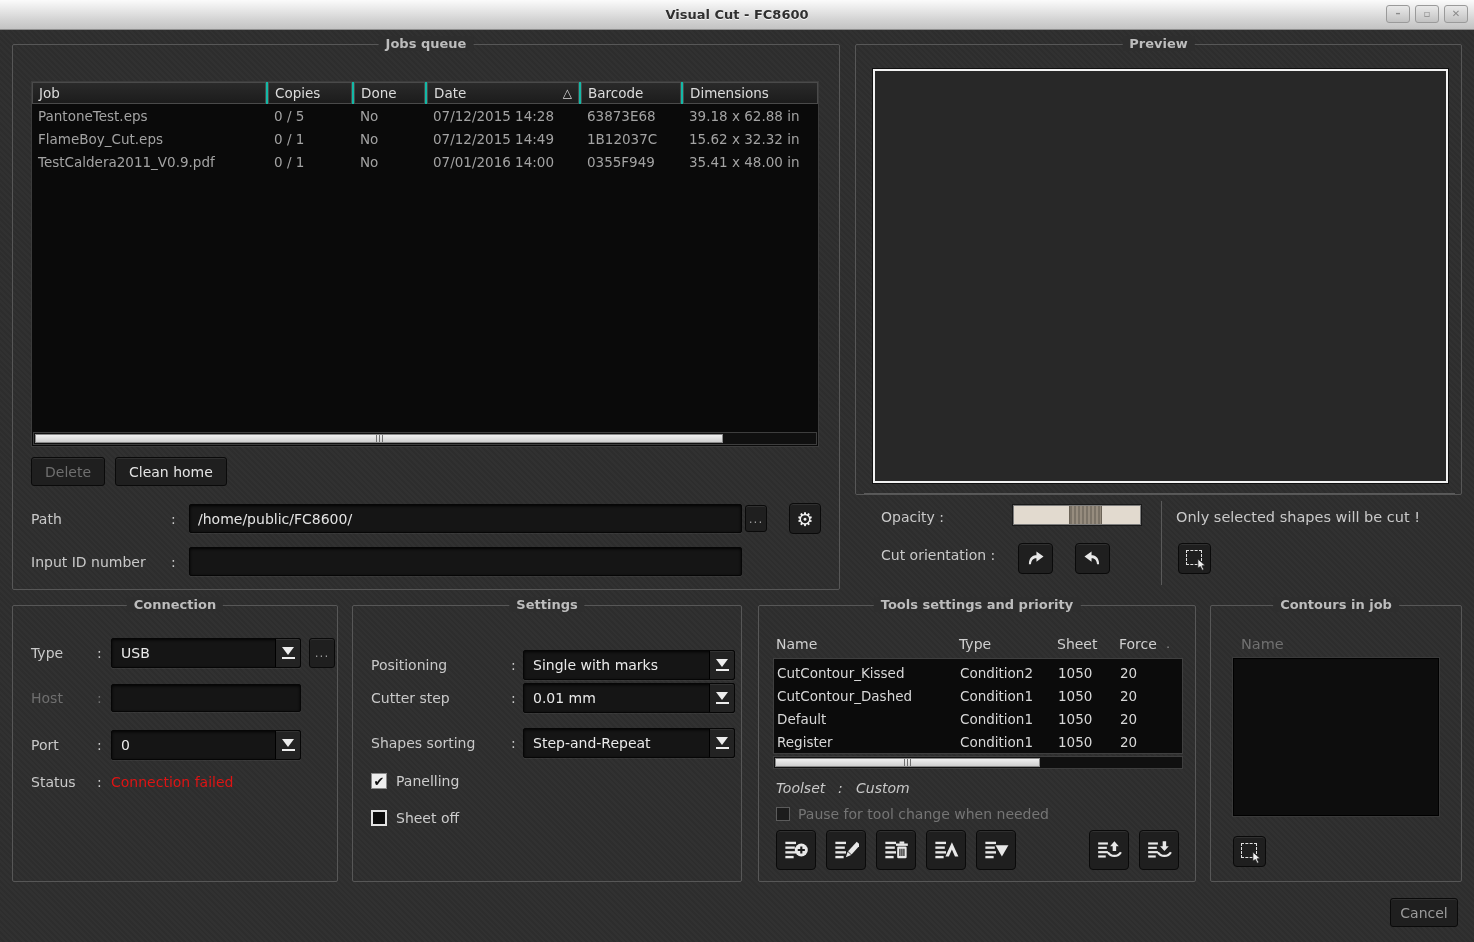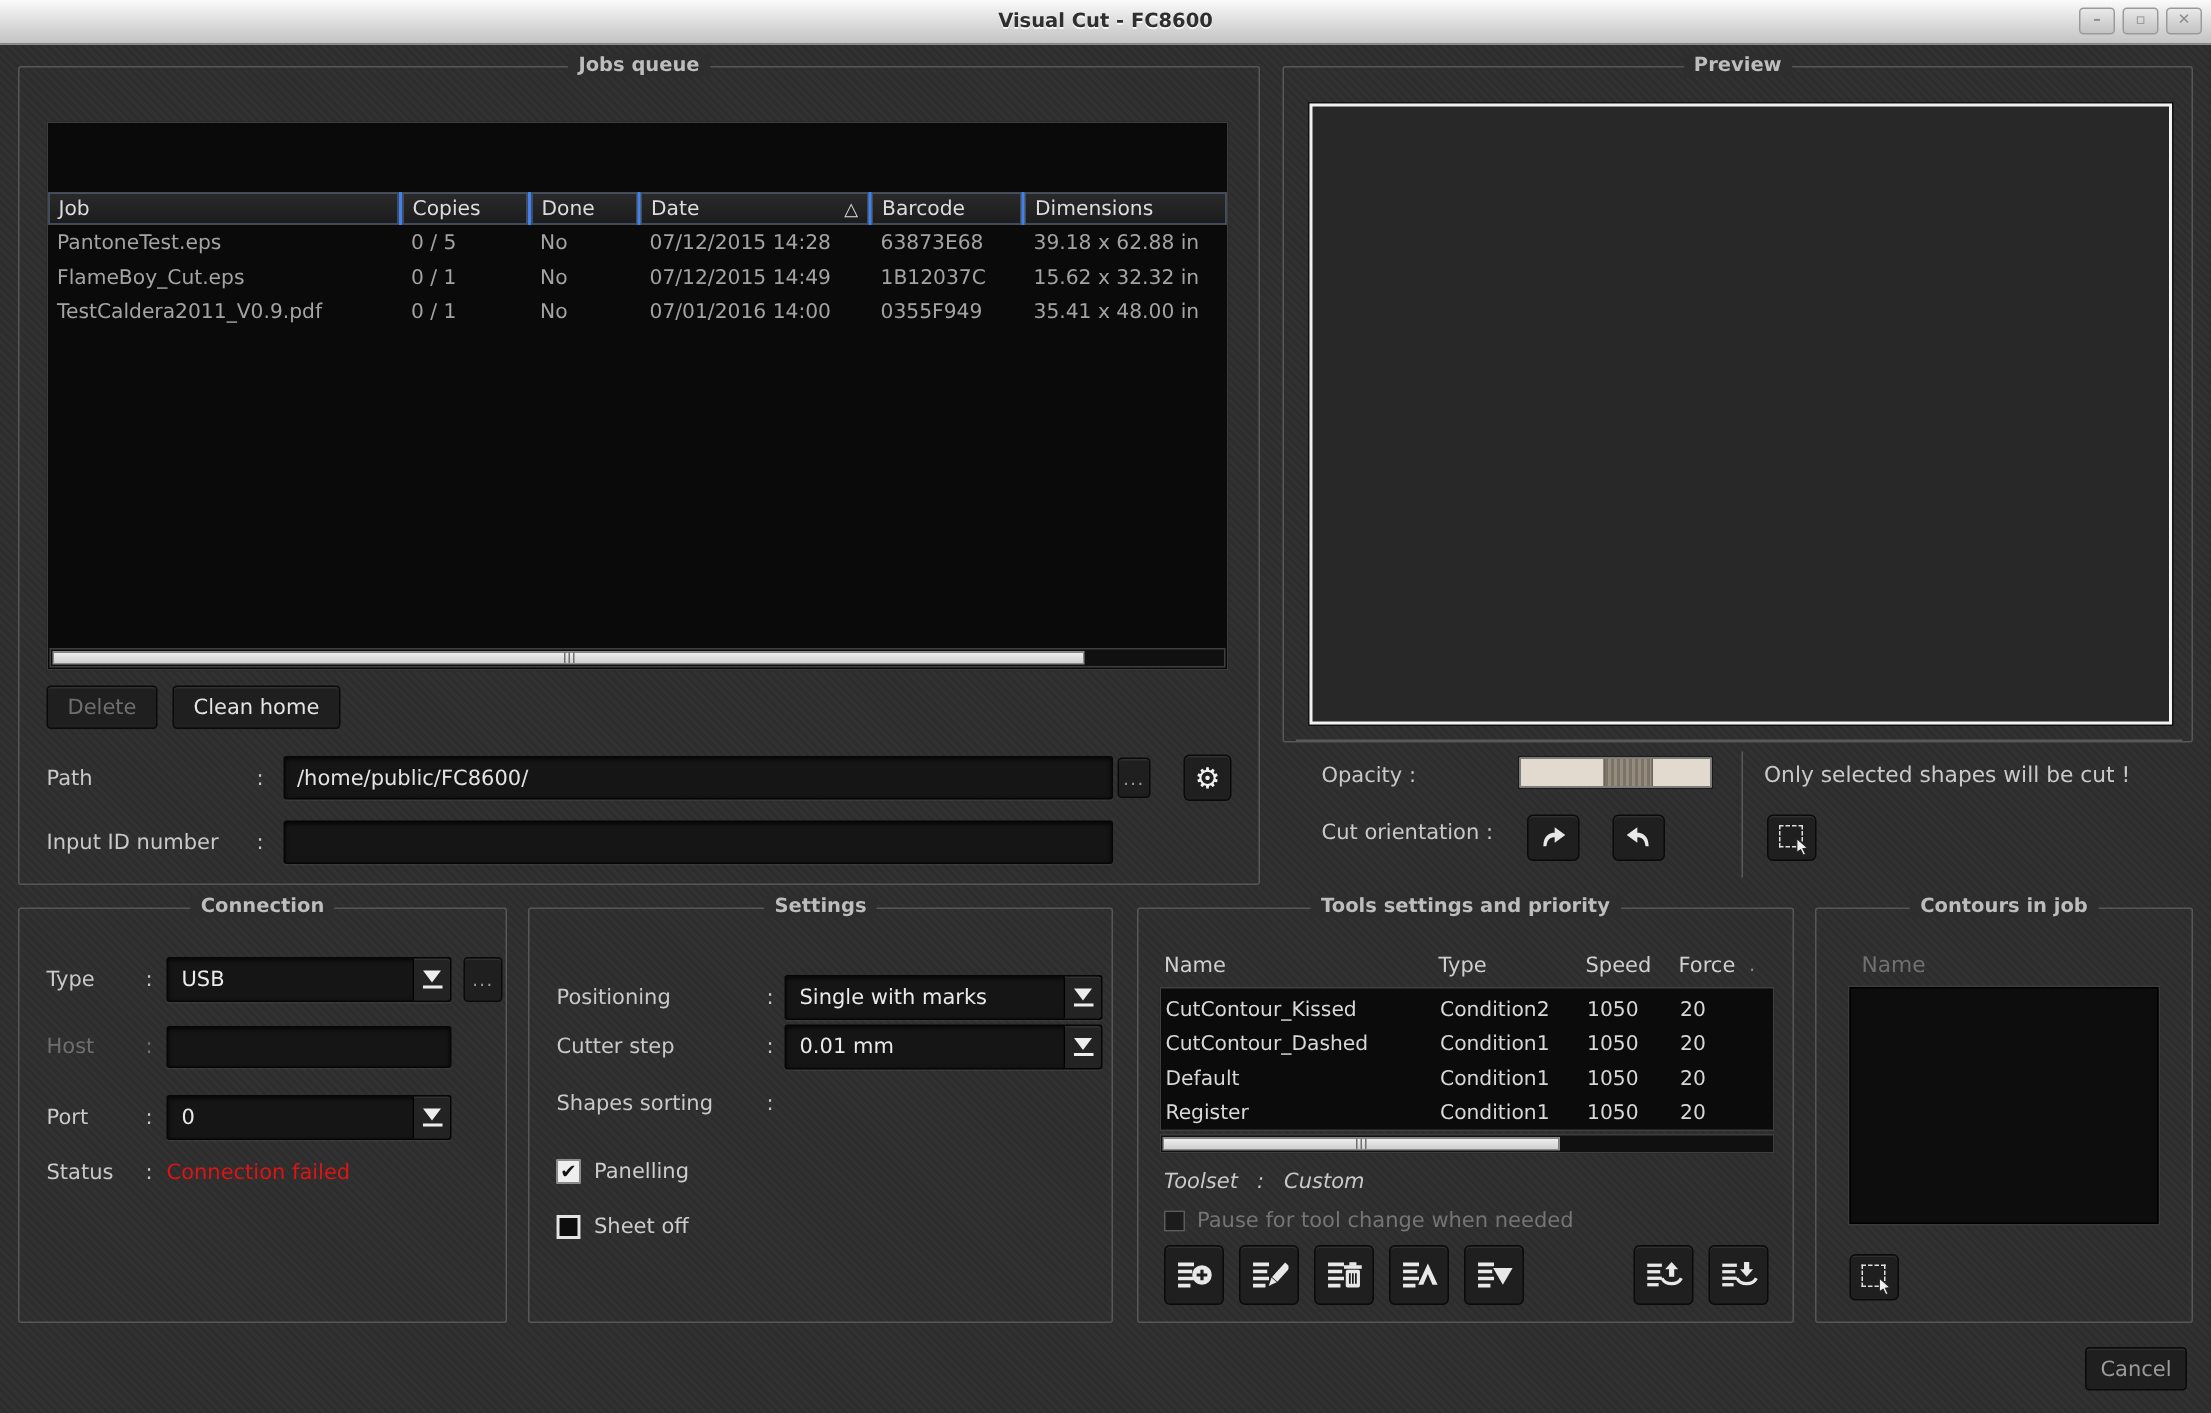--- a/index.html
+++ b/index.html
@@ -61,21 +61,21 @@
   .select-btn { background:#1f1f1f; border:1px solid #0a0a0a; border-radius:4px;
     box-shadow:inset 0 1px 0 rgba(255,255,255,.08); position:relative; width:33px; height:31px; }
   .dash-box { position:absolute; left:7px; top:6px; width:16px; height:15px; border:1px dashed #e0e0e0; }
   .cursor-svg { position:absolute; right:4px; bottom:2px; }
 
   
   #panel-jobs { left:12px; top:14px; width:828px; height:546px; }
   .jq-tablewrap { position:absolute; left:18px; top:36px; width:788px; height:366px;
     background:#0a0a0a; border:1px solid #3c3c3c; display:flex; flex-direction:column; }
   .jq-grid { display:grid; grid-template-columns:234px 84px 71px 152px 100px 1fr; column-gap:2px; }
-  .jq-header { background:#3b82f6;margin-top:46px; }
+  .jq-header { background:#14b8a6; }
   .jq-hcell { background:linear-gradient(#2a2a2a,#1c1c1c); border:1px solid #4a4a4a; height:22px;
     color:#dcdcdc; font-size:13.5px; display:flex; align-items:center; padding:0 6px; white-space:nowrap; }
   .jq-hcell .sort-ico { margin-left:auto; font-size:12px; color:#dcdcdc; }
   .jq-body { flex:1; overflow:hidden; }
   .jq-row { height:23px; }
   .jq-cell { color:#a3a3a3; font-size:13.5px; display:flex; align-items:center; padding:0 6px; white-space:nowrap; overflow:hidden; }
   .jq-scroll { margin:1px; }
   .jq-buttons { position:absolute; left:18px; top:412px; display:flex; gap:10px; }
   .jq-buttons .btn { height:29px; padding:0 13px; }
   .form-row { position:absolute; left:18px; display:flex; align-items:center; }
@@ -357,41 +357,48 @@
           <div class="dd-btn">
             <span class="dd-tri"></span>
               <span class="dd-bar"></span>
           </div>
         </div>
       </div>
 
       <div class="st-row" id="st-sort">
         <span class="lbl flabel">Shapes sorting</span>
         <span class="colon">:</span>
+        <div class="dropdown st-dd">
+          <div class="dd-value">Step-and-Repeat</div>
+          <div class="dd-btn">
+            <span class="dd-tri"></span>
+              <span class="dd-bar"></span>
+          </div>
+        </div>
       </div>
 
       <div class="st-cb-row" id="st-panelling">
         <span class="cb checked">
             <span>✔</span>
           </span>
         <span class="cb-label">Panelling</span>
       </div>
       <div class="st-cb-row" id="st-sheetoff">
         <span class="cb unchecked"></span>
         <span class="cb-label">Sheet off</span>
       </div>
     </div>
 
     <div class="panel" id="panel-tools">
       <span class="panel-title">Tools settings and priority</span>
 
       <div class="tl-grid tl-header">
         <div class="tl-hcell">Name</div>
         <div class="tl-hcell">Type</div>
-        <div class="tl-hcell">Speed</div>
+        <div class="tl-hcell">Sheet</div>
         <div class="tl-hcell">Force</div>
         <div class="tl-hcell tl-hint">.</div>
       </div>
 
       <div class="tl-list">
         <div class="tl-grid tl-row">
           <div class="tl-cell">CutContour_Kissed</div>
           <div class="tl-cell">Condition2</div>
           <div class="tl-cell">1050</div>
           <div class="tl-cell">20</div>

